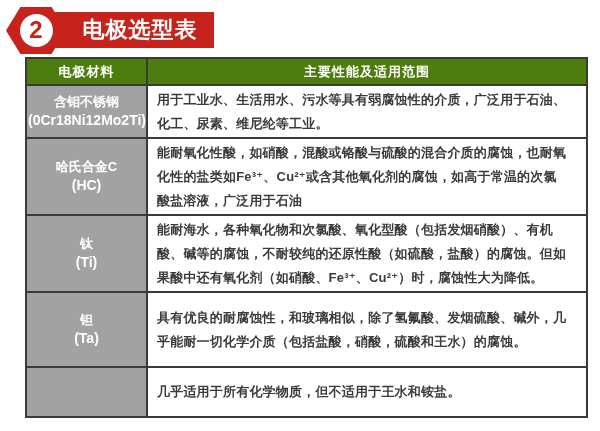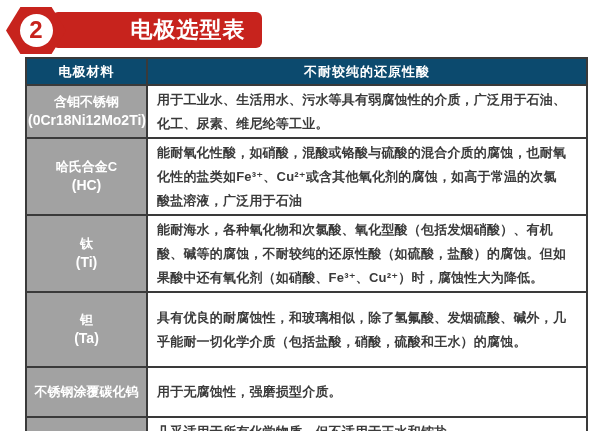--- a/index.html
+++ b/index.html
@@ -20,40 +20,40 @@
   .badge-circle{
     width:33px;height:33px;border-radius:50%;background:#ffffff;
     display:flex;align-items:center;justify-content:center;
   }
   .badge-num{
     color:#c7231d;font-size:24px;font-weight:bold;line-height:1;
     transform:translateY(-1px);
   }
   .banner{
     position:absolute;left:52px;top:12px;width:162px;height:36px;
-    background:#c7231d;border-radius:6px;z-index:1;
-    display:flex;align-items:center;justify-content:center;padding-left:48px;
+    background:#c7231d;border-radius:0;z-index:1;
+    display:flex;align-items:center;justify-content:center;
   }
   .banner-text{
     color:#ffffff;font-size:22px;font-weight:bold;letter-spacing:1px;
     padding-left:14px;
   }
   
   table.sel{
     border-collapse:collapse;margin-left:25px;width:563px;
     table-layout:fixed;
   }
   table.sel th,table.sel td{
     border:2px solid #3a3a3a;
     font-size:13px;font-weight:bold;
   }
   col.c1{width:121px;}
   thead tr{height:27px;}
   th{
-    background:#0c4a6e;color:#ffffff;
+    background:#4d7c0f;color:#ffffff;
     font-size:13px;letter-spacing:1px;
   }
   td.mat{
     background:#a2a2a2;color:#ffffff;text-align:center;
     line-height:1.3;font-size:13px;padding:2px 1px;
   }
   td.mat .code{font-size:14px;}
   td.desc{
     background:#ffffff;color:#3b3b3b;text-align:left;vertical-align:middle;
     padding:2px 17px 2px 9px;line-height:1.82;letter-spacing:0.2px;
@@ -81,21 +81,21 @@
 </div>
 
 <table class="sel">
   <colgroup>
       <col class="c1">
       <col>
     </colgroup>
   <thead>
     <tr>
       <th>电极材料</th>
-      <th>不耐较纯的还原性酸</th>
+      <th>主要性能及适用范围</th>
     </tr>
   </thead>
   <tbody>
     <tr>
       <td class="mat">
         <div>含钼不锈钢</div>
         <div class="code">(0Cr18Ni12Mo2Ti)</div>
       </td>
       <td class="desc">用于工业水、生活用水、污水等具有弱腐蚀性的介质，广泛用于石油、化工、尿素、维尼纶等工业。</td>
     </tr>
@@ -115,24 +115,18 @@
     </tr>
     <tr>
       <td class="mat">
         <div>钽</div>
         <div class="code">(Ta)</div>
       </td>
       <td class="desc">具有优良的耐腐蚀性，和玻璃相似，除了氢氟酸、发烟硫酸、碱外，几乎能耐一切化学介质（包括盐酸，硝酸，硫酸和王水）的腐蚀。</td>
     </tr>
     <tr>
       <td class="mat">
-        <div>不锈钢涂覆碳化钨</div>
-      </td>
-      <td class="desc">用于无腐蚀性，强磨损型介质。</td>
-    </tr>
-    <tr>
-      <td class="mat">
         
       </td>
       <td class="desc">几乎适用于所有化学物质，但不适用于王水和铵盐。</td>
     </tr>
   </tbody>
 </table>
 
 </body></html>

